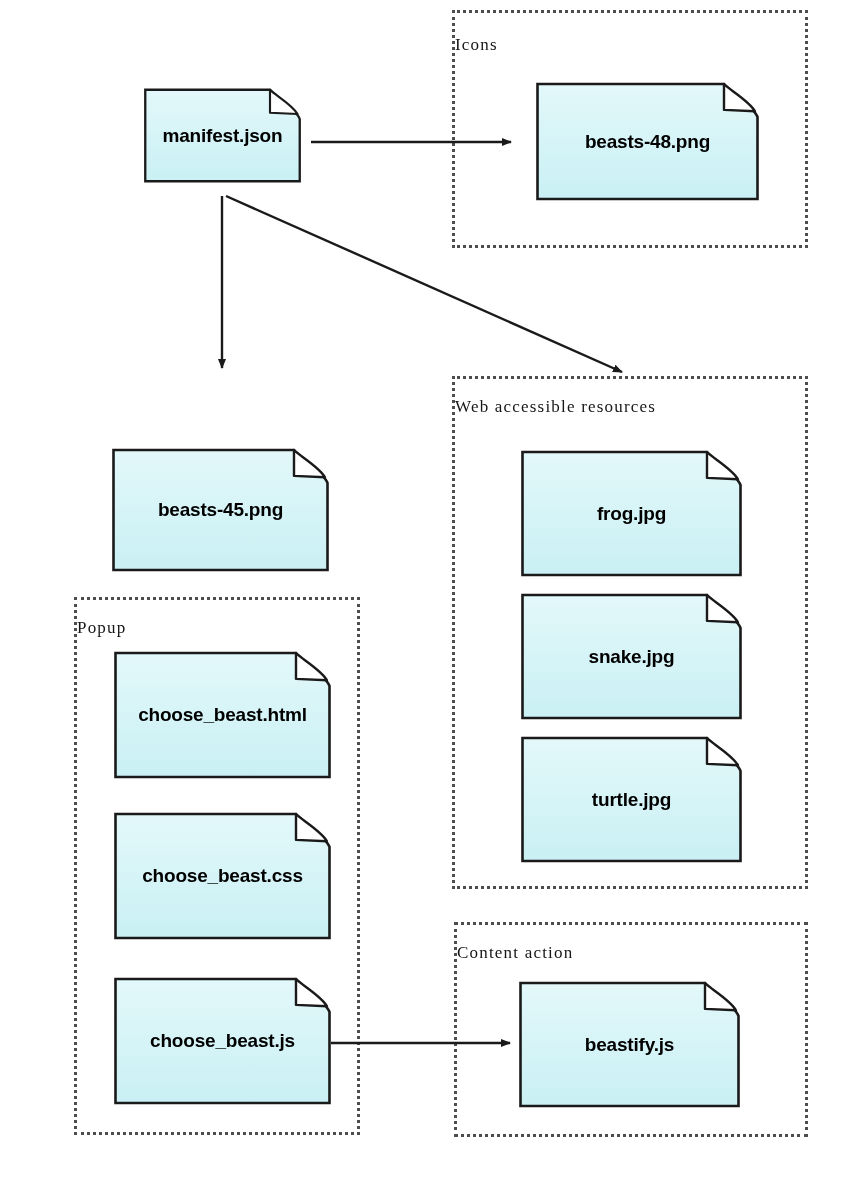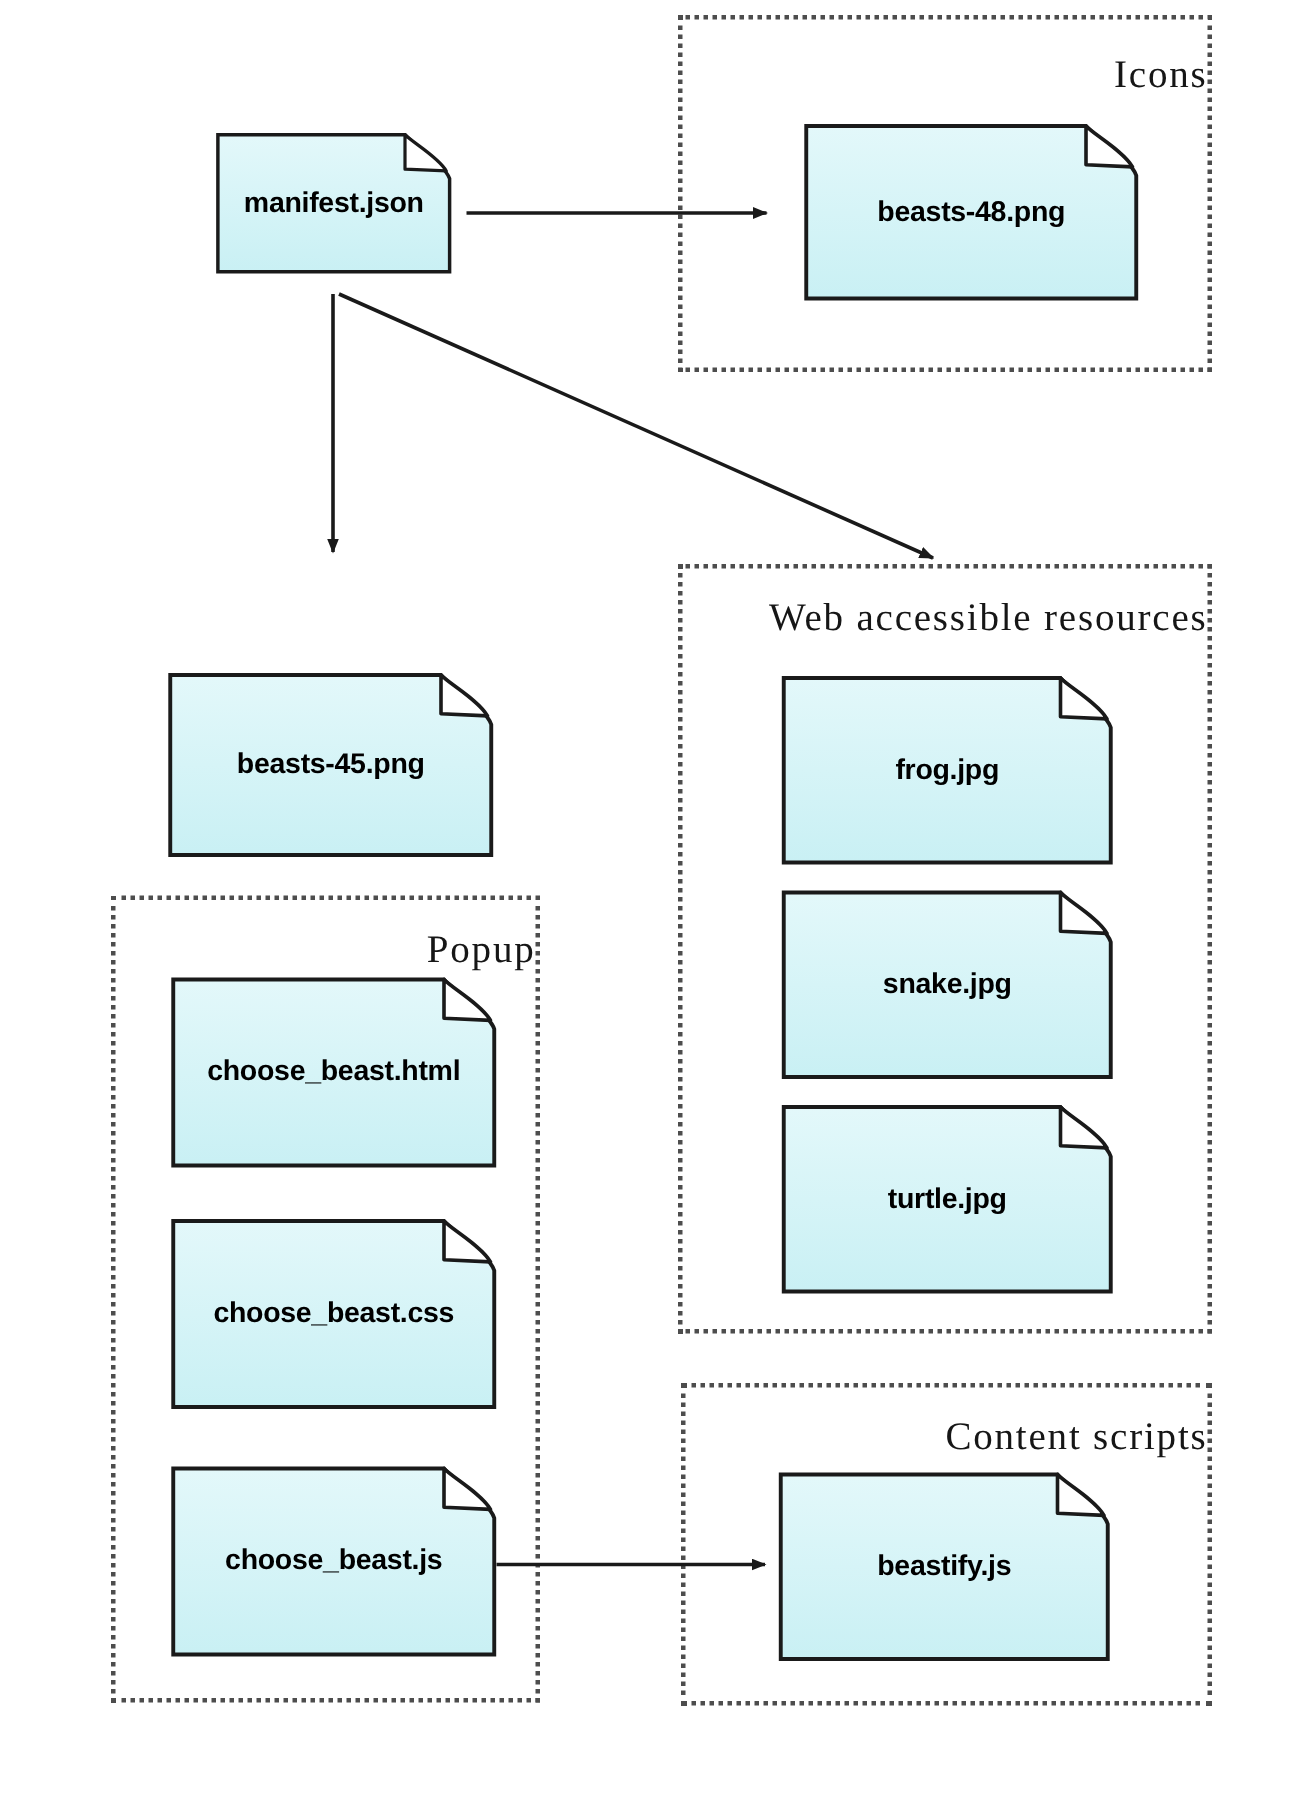--- a/index.html
+++ b/index.html
@@ -26,23 +26,23 @@
   .group {
     position: absolute;
     box-sizing: border-box;
     border: 3px dotted #4d4d4d;
     background: transparent;
   }
   .group-label {
     position: absolute;
     left: 0;
     right: 0;
-    text-align: right;
+    text-align: left;
     font-family: "Liberation Serif", serif;
-    font-size: 26px;
+    font-size: 17px;
     letter-spacing: 1.2px;
     color: #161616;
     white-space: nowrap;
   }
 
   
   .node {
     position: absolute;
     box-sizing: border-box;
   }
@@ -90,21 +90,21 @@
 
   <div class="group" id="group-popup" style="left: 74px; top: 597px; width: 286px; height: 538px; border-color: rgb(77, 77, 77);">
     <div class="group-label" style="top: 18px;">Popup</div>
   </div>
 
   <div class="group" id="group-web-accessible-resources" style="left: 452px; top: 376px; width: 356px; height: 513px; border-color: rgb(77, 77, 77);">
     <div class="group-label" style="top: 18px;">Web accessible resources</div>
   </div>
 
   <div class="group" id="group-content-scripts" style="left: 454px; top: 922px; width: 354px; height: 215px; border-color: rgb(77, 77, 77);">
-    <div class="group-label" style="top: 18px;">Content scripts</div>
+    <div class="group-label" style="top: 18px;">Content action</div>
   </div>
 
   <div class="node" id="node-manifest" style="left: 134px; top: 88px; width: 177px; height: 95px;">
       <svg class="shape" viewBox="0 0 177 107" width="177" height="107">
         <defs>
           <linearGradient id="grad-manifest" x1="0" y1="0" x2="0" y2="1">
             <stop offset="0%" stop-color="#e3f8fa"></stop>
             <stop offset="100%" stop-color="#c9f0f4"></stop>
           </linearGradient>
         </defs>

